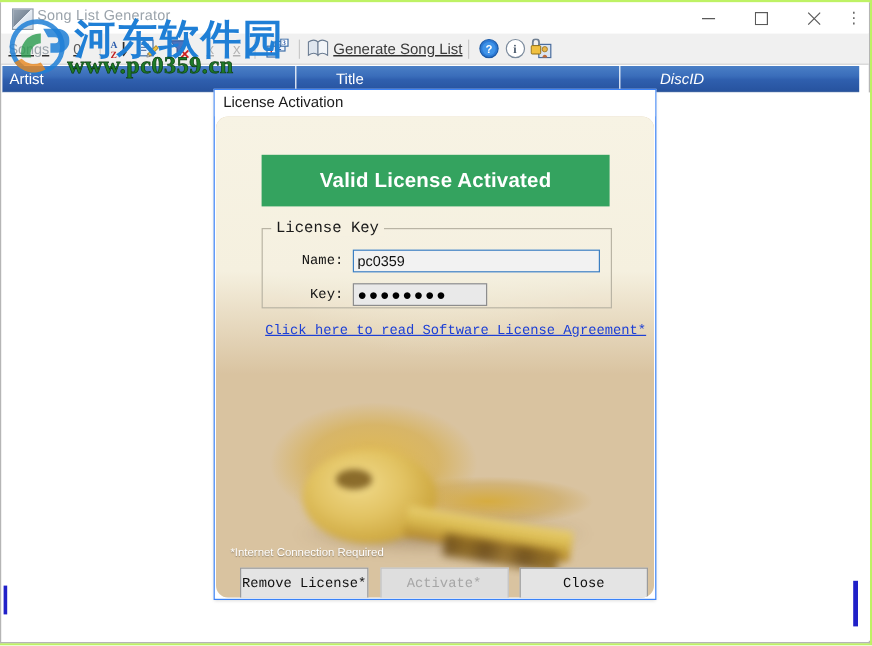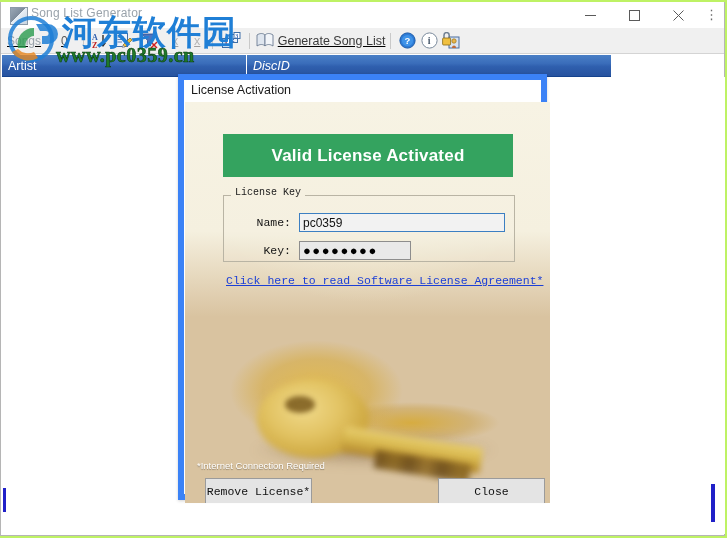--- a/index.html
+++ b/index.html
@@ -98,25 +98,26 @@
   .tb-disabled { opacity: .32; }
   .tb-text {
     font-size: 12.5px; color: #3a3a3a; margin-left: 3px; white-space: nowrap;
   }
   .tb-group { display: flex; align-items: center; }
 
   
   .colheader {
     position: absolute;
     left: 1px; top: 53px;
-    width: 609px; height: 22px;
+    width: 714px; height: 22px;
     background: linear-gradient(180deg,#4a7fc6 0%, #3a6dba 40%, #2f5fae 55%, #27539f 100%);
     box-sizing: border-box;
     display: flex;
     border-bottom: 1px solid #15438e;
+    gap: 27px;
   }
   .col {
     height: 100%;
     color: #ffffff;
     font-size: 12.5px;
     display: flex; align-items: center;
     padding-left: 6px;
     box-sizing: border-box;
     border-right: 1px solid #ffffff;
   }
@@ -143,21 +144,21 @@
     width: 3px; height: 24px;
     background: #2020c8;
   }
 
   
   .dialog {
     position: absolute;
     left: 178px; top: 74px;
     width: 369px; height: 426px;
     background: #ffffff;
-    border: 6px solid #3b82f6;
+    border: 1px solid #3b82f6;
     box-sizing: border-box;
     box-shadow: 0 1px 3px rgba(0,0,0,.18);
   }
   .dlg-titlebar {
     position: absolute; left: 0; top: 0;
     width: 100%; height: 22px;
     background: #ffffff;
     box-sizing: border-box;
   }
   .dlg-title {
@@ -168,20 +169,21 @@
     position: absolute;
     left: 1px; top: 22px;
     width: 365px; height: 401px;
     overflow: hidden;
     
     background:
       radial-gradient(ellipse 120px 70px at 36% 72%, rgba(226,186,74,.92) 0%, rgba(214,170,58,.55) 45%, rgba(190,150,60,0) 72%),
       radial-gradient(ellipse 110px 26px at 62% 80%, rgba(214,168,48,.85) 0%, rgba(196,150,46,.35) 55%, rgba(180,140,50,0) 80%),
       radial-gradient(ellipse 160px 120px at 50% 20%, #efe6cf 0%, #e7d9bc 45%, #d9c3a0 100%),
       linear-gradient(180deg,#f2ecd9 0%, #efe2c6 28%, #dcc4a0 52%, #c49a70 76%, #b08455 100%);
+    border-radius: 10px;
   }
   
   .key-head {
     position: absolute;
     left: 72px; top: 278px;
     width: 112px; height: 78px;
     border-radius: 50%;
     background: radial-gradient(ellipse at 42% 36%, #f0d98a 0%, #e2c363 40%, #cda73f 72%, #b98e31 100%);
     filter: blur(3.2px);
   }
@@ -248,21 +250,21 @@
     width: 292px; height: 67px;
     border: 1px solid #b9b4a4;
     box-sizing: border-box;
     background: rgba(255,255,255,.06);
   }
   .groupbox-legend {
     position: absolute;
     left: 46px; top: 85px;
     padding: 0 4px;
     font-family: "Liberation Mono", monospace;
-    font-size: 10px;
+    font-size: 13px;
     color: #1a1a1a;
     background: #f6f1e1;
   }
   .field-row {
     position: absolute;
     display: flex; align-items: center;
   }
   .field-name { left: 38px; top: 111px; width: 292px; }
   .field-key  { left: 38px; top: 139px; width: 292px; }
   .field-label {
@@ -493,20 +495,21 @@
           <circle cx="12" cy="9" r="2.2" fill="#e8b54a" stroke="#9a7420" stroke-width=".7"></circle>
           <path d="M10 16 C10 12.8, 14 12.8, 14 16 Z" fill="#c06a3a"></path>
           <path d="M2 6 L2 3.2 A2.6 2.6 0 0 1 7.2 3.2 L7.2 6" fill="none" stroke="#6f7f92" stroke-width="1.5"></path>
           <rect x="0.6" y="6" width="8" height="7" rx="1" fill="#f0c040" stroke="#8a6a14" stroke-width=".8"></rect>
         </svg>
       </div>
     </div>
 
     <div class="colheader">
       <div class="col" style="width:245px">Artist</div>
+      <div class="col" style="width:243px">Title</div>
       <div class="col" style="flex:1">DiscID</div>
     </div>
 
     <div class="listbody">
       <div class="blue-marker-left"></div>
       <div class="blue-marker-right"></div>
     </div>
 
   </div>
 
@@ -540,20 +543,21 @@
         <span class="field-label">Key:</span>
         <input class="input-key" type="text" value="●●●●●●●●" style="">
       </div>
 
       <a class="license-link">Click here to read Software License Agreement*</a>
 
       <div class="note">*Internet Connection Required</div>
 
       <div class="btn-row">
         <div class="btn">Remove License*</div>
+        <div class="btn disabled">Activate*</div>
         <div class="btn">Close</div>
       </div>
     </div>
   </div>
 
   <svg class="wm-logo" viewBox="0 0 54 50">
     <path d="M27 4 A21 21 0 1 0 27 46 A21 21 0 1 0 27 4 Z" fill="none" stroke="#1f7fd6" stroke-width="4" opacity=".85"></path>
     <path d="M14 34 A16 16 0 0 1 30 14 L30 22 A9 9 0 0 0 22 34 Z" fill="#2a9b4f" opacity=".8"></path>
     <path d="M32 10 L44 10 A10 10 0 0 1 44 30 L38 30 L38 22 L42 22 A2.5 2.5 0 0 0 42 17 L36 17 Z" fill="#1f7fd6" opacity=".85"></path>
     <path d="M8 38 A20 20 0 0 0 34 44 L30 38 A14 14 0 0 1 14 35 Z" fill="#e8871e" opacity=".8"></path>

